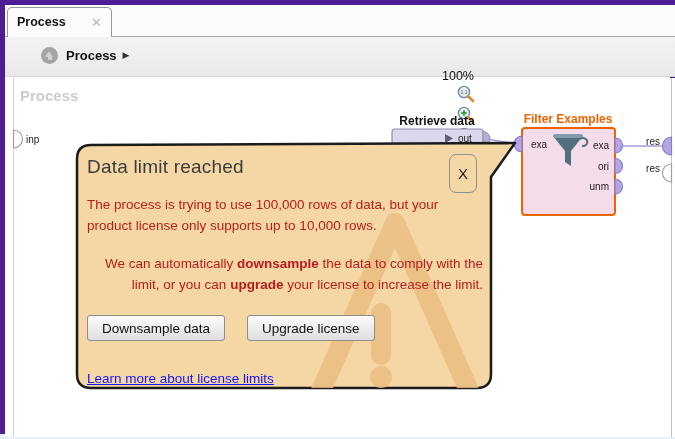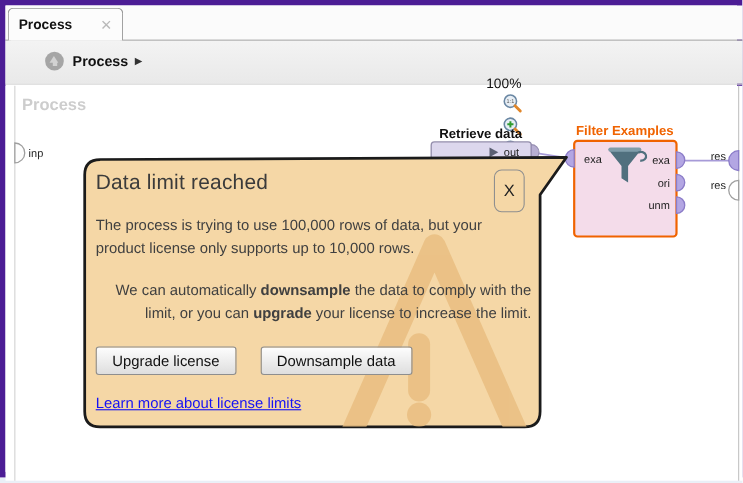--- a/index.html
+++ b/index.html
@@ -41,31 +41,31 @@
   .tbicon { width:21px; height:21px; margin:0 3px; display:inline-flex; align-items:center; justify-content:center; }
   
   #canvas { position:absolute; left:0; top:73px; width:673px; height:359px; background:#ffffff; }
   #canvas-watermark { position:absolute; left:15px; top:82px; font-size:15px; font-weight:bold; color:#cdcdcd; z-index:1; }
   #canvas-svg { position:absolute; left:0; top:0; width:675px; height:439px; z-index:2; }
   
   #dialog { position:absolute; left:60px; top:126px; width:458px; height:264px; z-index:5; }
   #dialog svg.bubble { position:absolute; left:0; top:0; width:458px; height:264px; }
   #dialog-content { position:absolute; left:12px; top:14px; width:378px; height:243px; padding:11px 10px 0 10px; }
   #dialog-title { font-size:19px; color:#3b3b3b; letter-spacing:0.2px; margin-bottom:16px; }
-  .dialog-p { font-size:13.5px; color:#404040; line-height:21px; width:396px; }
+  .dialog-p { font-size:13.5px; color:#b91c1c; line-height:21px; width:396px; }
   #dialog-p2 { margin-top:17px;text-align:right; }
   #dialog-buttons { margin-top:20px; display:flex; gap:22px; }
   .dlg-btn {
     font-family:"Liberation Sans", sans-serif;
     font-size:13.5px; color:#111;
     background:linear-gradient(#fdfdfd,#dedede);
     border:1px solid #8e8e8e; border-radius:3px;
     padding:3px 14px; height:26px; cursor:pointer;
   }
-  #dialog-link-row { margin-top:17px; }
+  #dialog-link-row { margin-top:28px; }
   #dialog-link { font-size:13.5px; color:#1512f5; text-decoration:underline; cursor:pointer; }
   #dialog-close {
     position:absolute; left:384px; top:23px; width:28px; height:39px;
     border:1.5px solid #8f8f8f; border-radius:7px; background:transparent;
     font-size:15px; color:#222; display:flex; align-items:center; justify-content:center;
     cursor:pointer; font-family:"Liberation Sans", sans-serif;
   }
   svg text { font-family:"Liberation Sans", sans-serif; }
 </style>
 </head>
@@ -203,22 +203,22 @@
         <path d="M 330 92 L 225 330 L 435 330 Z" fill="none" stroke="#e9be81" stroke-width="20" stroke-linejoin="round"></path>
         <rect x="306" y="172" width="20" height="62" rx="10" fill="#e9be81"></rect>
         <circle cx="316" cy="246" r="11" fill="#e9be81"></circle>
       </g>
     </svg>
     <div id="dialog-content">
       <div id="dialog-title">Data limit reached</div>
       <div class="dialog-p" id="dialog-p1">The process is trying to use 100,000 rows of data, but your product license only supports up to 10,000 rows.</div>
       <div class="dialog-p" id="dialog-p2"><span>We can automatically </span><b>downsample</b><span> the data to comply with the limit, or you can </span><b>upgrade</b><span> your license to increase the limit.</span></div>
       <div id="dialog-buttons">
+        <button class="dlg-btn">Downsample data</button>
         <button class="dlg-btn">Upgrade license</button>
-        <button class="dlg-btn">Downsample data</button>
       </div>
       <div id="dialog-link-row">
         <a id="dialog-link">Learn more about license limits</a>
       </div>
     </div>
     <div id="dialog-close">X</div>
   </div>
 
 </div>
 

